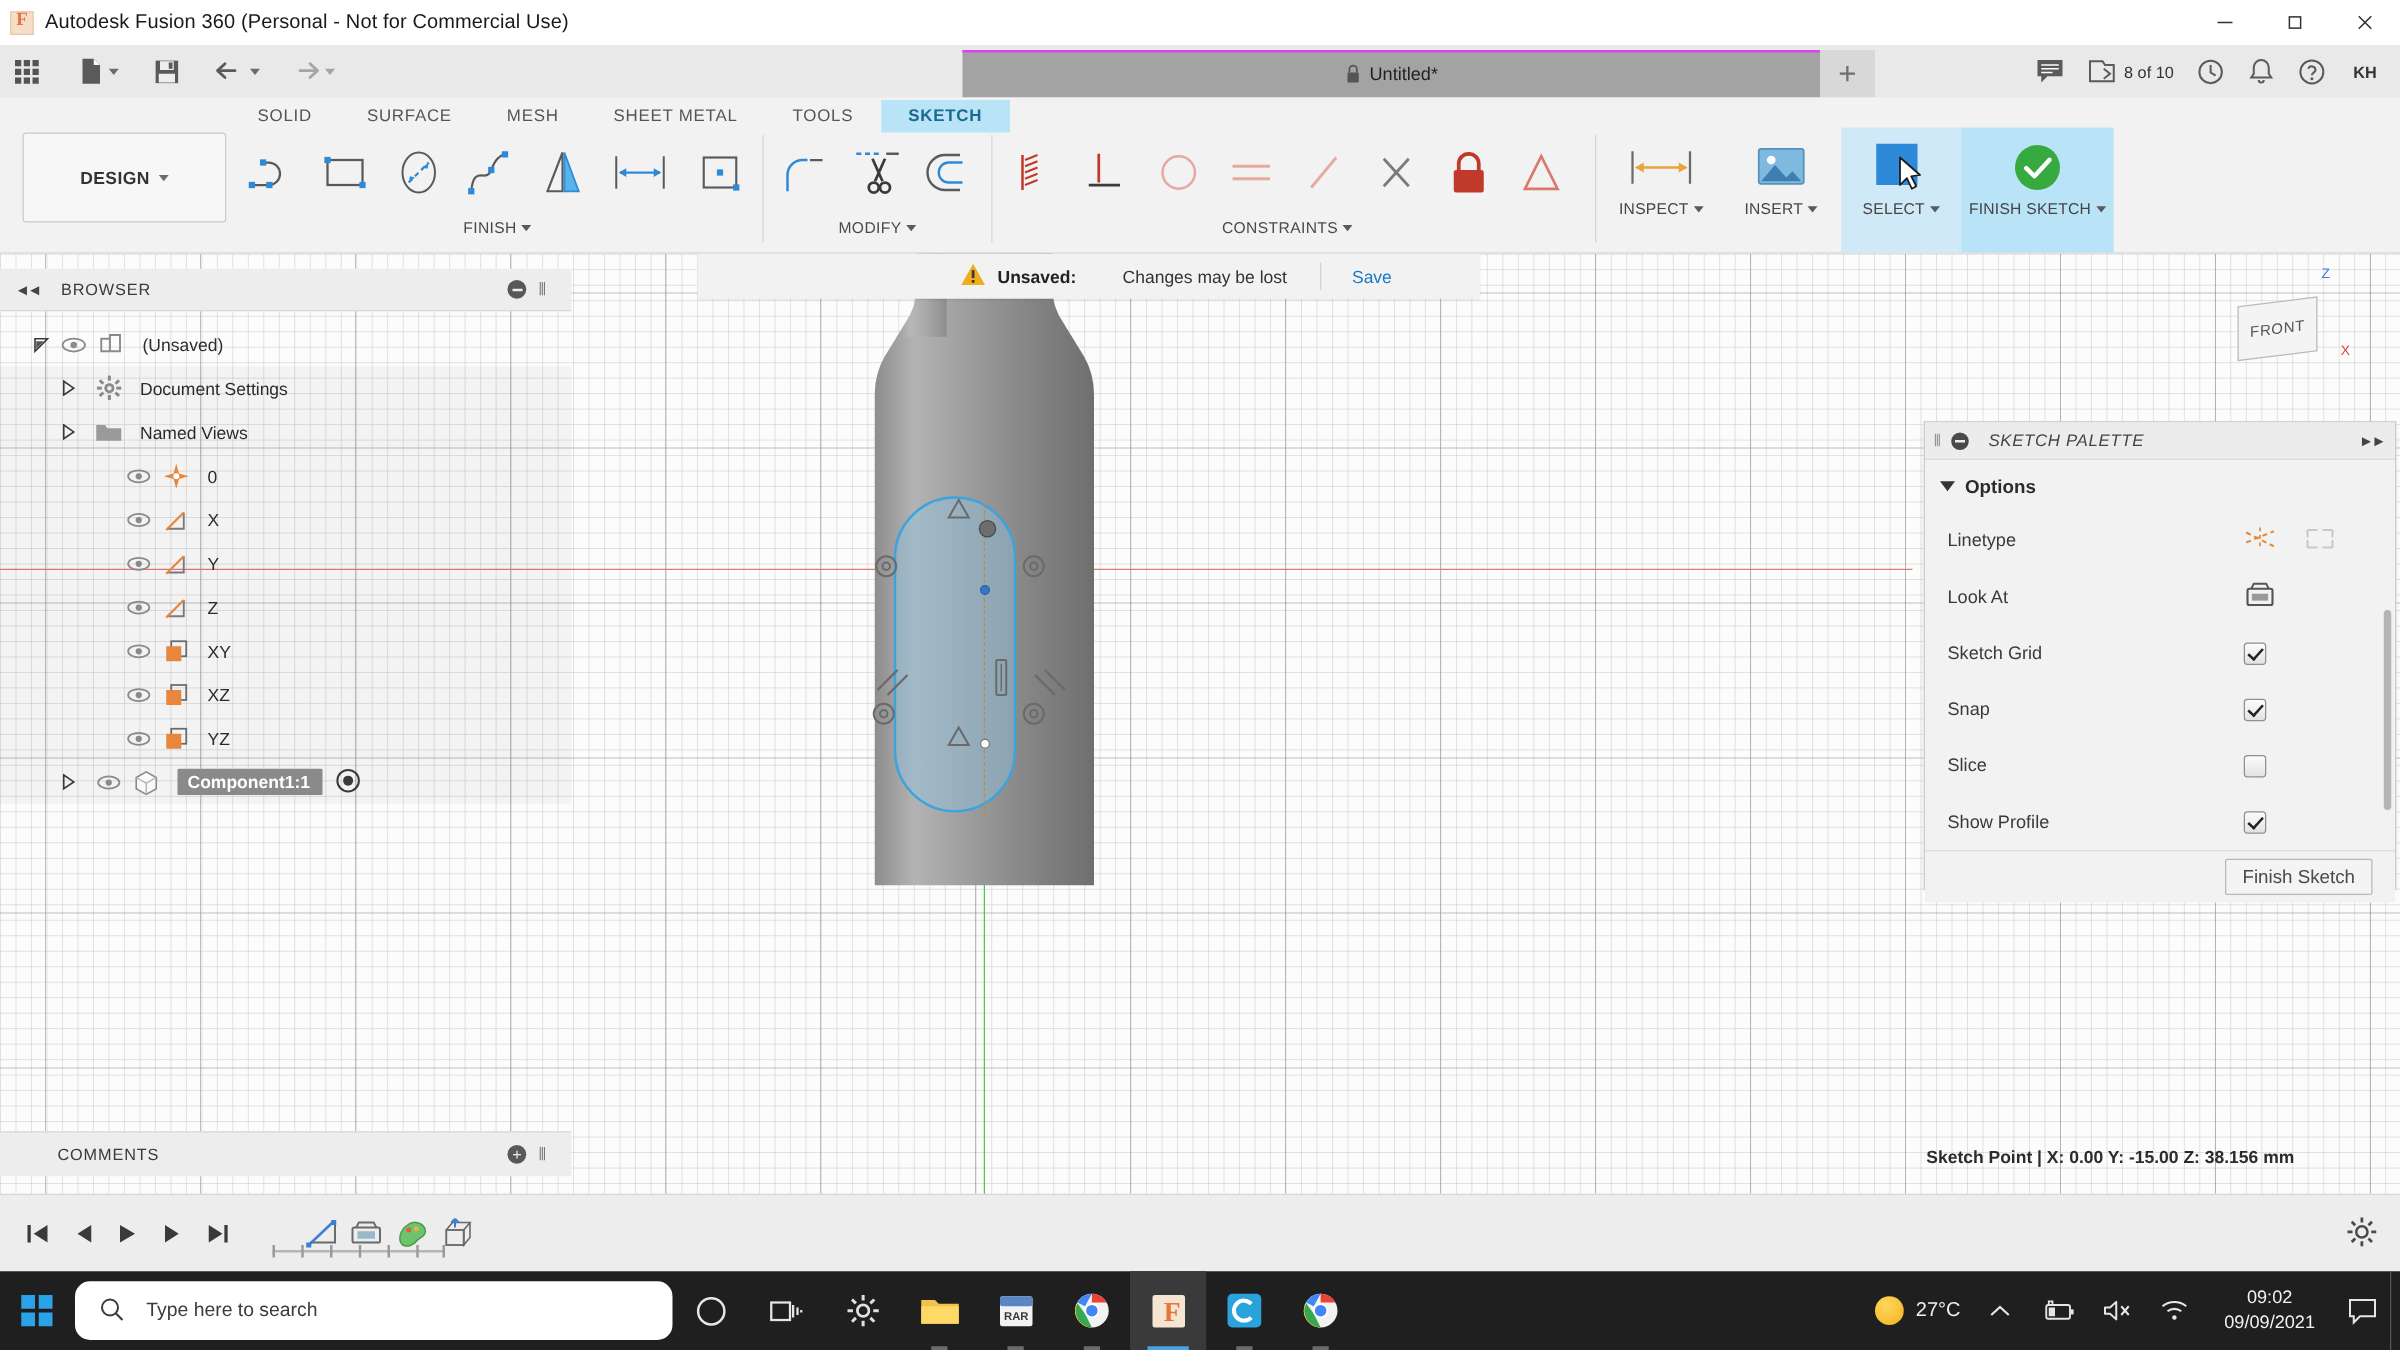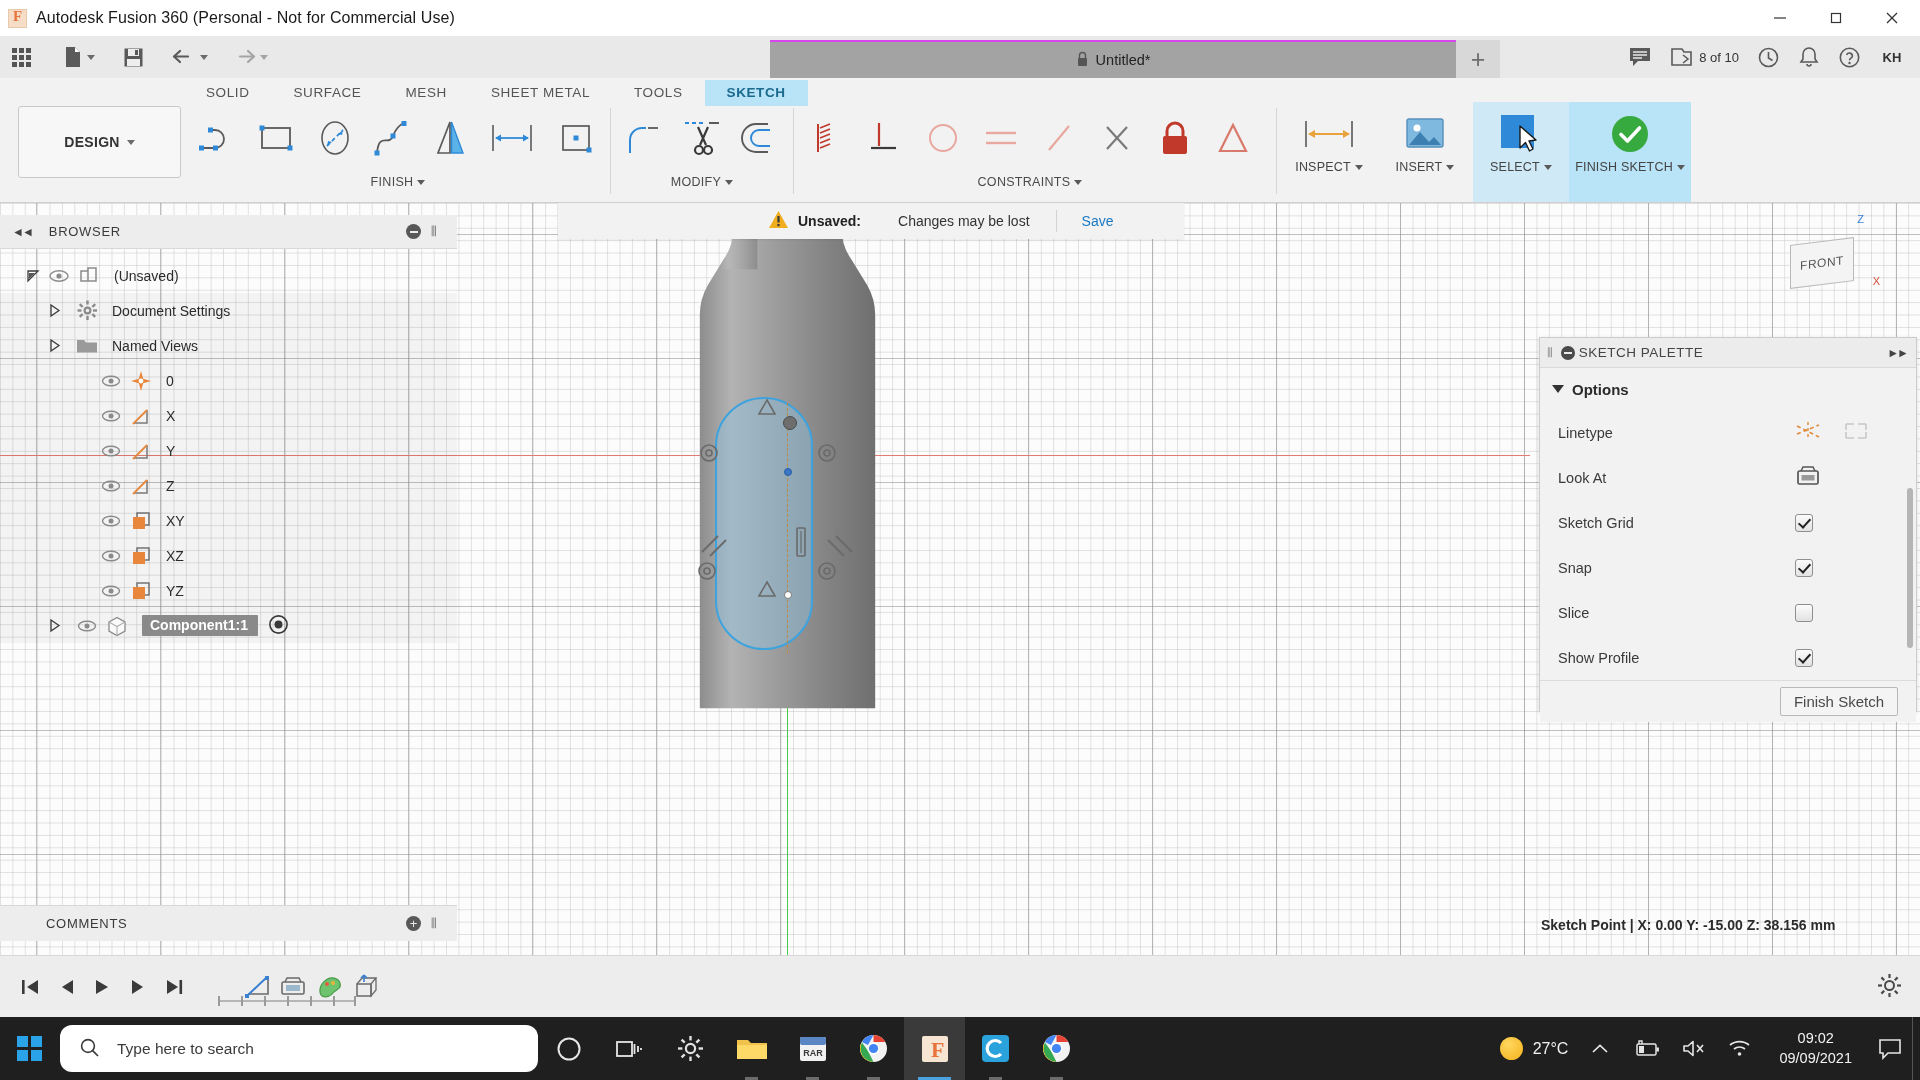--- a/index.html
+++ b/index.html
@@ -269,21 +269,21 @@
   .pal-hdr {
     height: 30px; background: #ececec; border-bottom: 1px solid #d9d9d9;
     display: flex; align-items: center; position: relative;
   }
   .pal-hdr .grip { margin-left: 7px; color: #888; font-size: 13px; letter-spacing: -3px; }
   .pal-hdr .circ {
     margin-left: 11px; width: 14px; height: 14px; border-radius: 50%; background: #4a4a4a;
     display: flex; align-items: center; justify-content: center;
   }
   .pal-hdr .circ::after { content:""; width: 8px; height: 2px; background: #ececec; }
-  .pal-hdr .t { margin-left: 4px; font-size: 13.5px; color: #454545; letter-spacing: .5px; }
+  .pal-hdr .t { margin-left: 16px; font-size: 13.5px; color: #454545; letter-spacing: .5px; font-style: italic; }
   .pal-hdr .expand { position: absolute; right: 9px; color: #444; font-size: 12px; letter-spacing: -2px; }
   .pal-body { position: relative; height: 312px; overflow: hidden; }
   .pal-section {
     display: flex; align-items: center; height: 42px; padding-left: 12px;
   }
   .pal-section .tw {
     width: 0; height: 0; border-left: 6px solid transparent; border-right: 6px solid transparent;
     border-top: 8px solid #333; margin-right: 8px;
   }
   .pal-section .t { font-size: 15px; font-weight: bold; color: #2b2b2b; }

